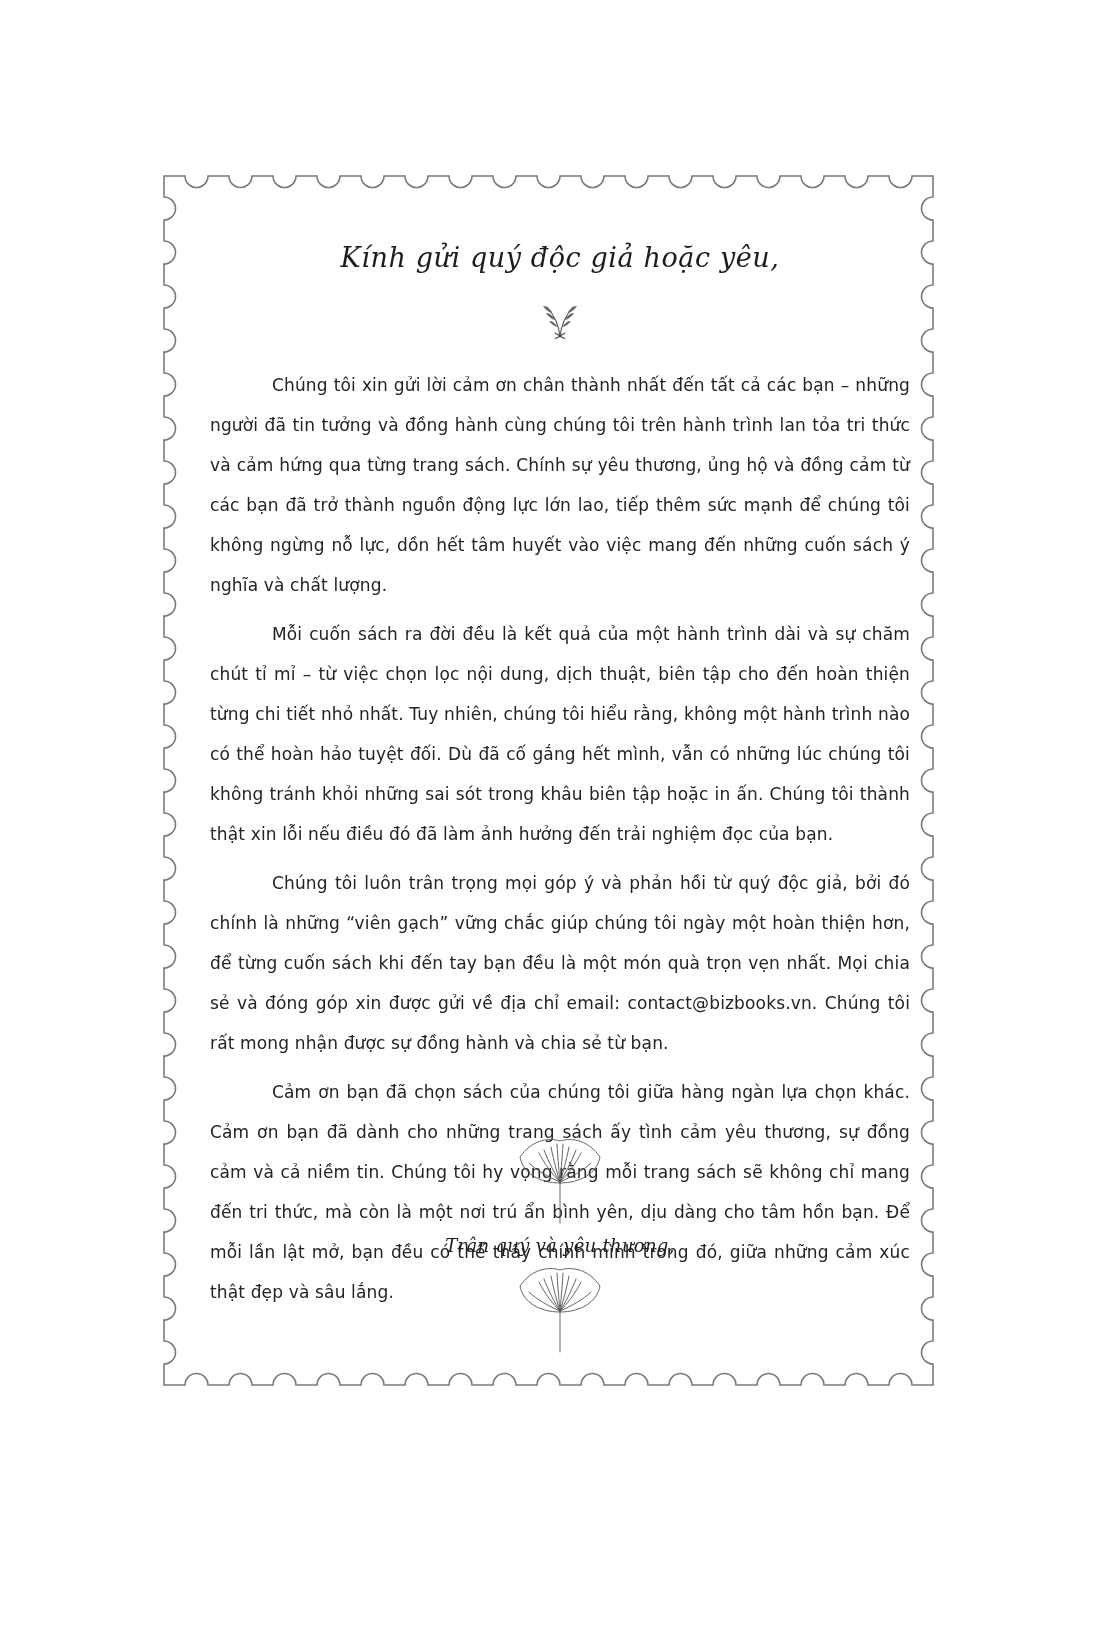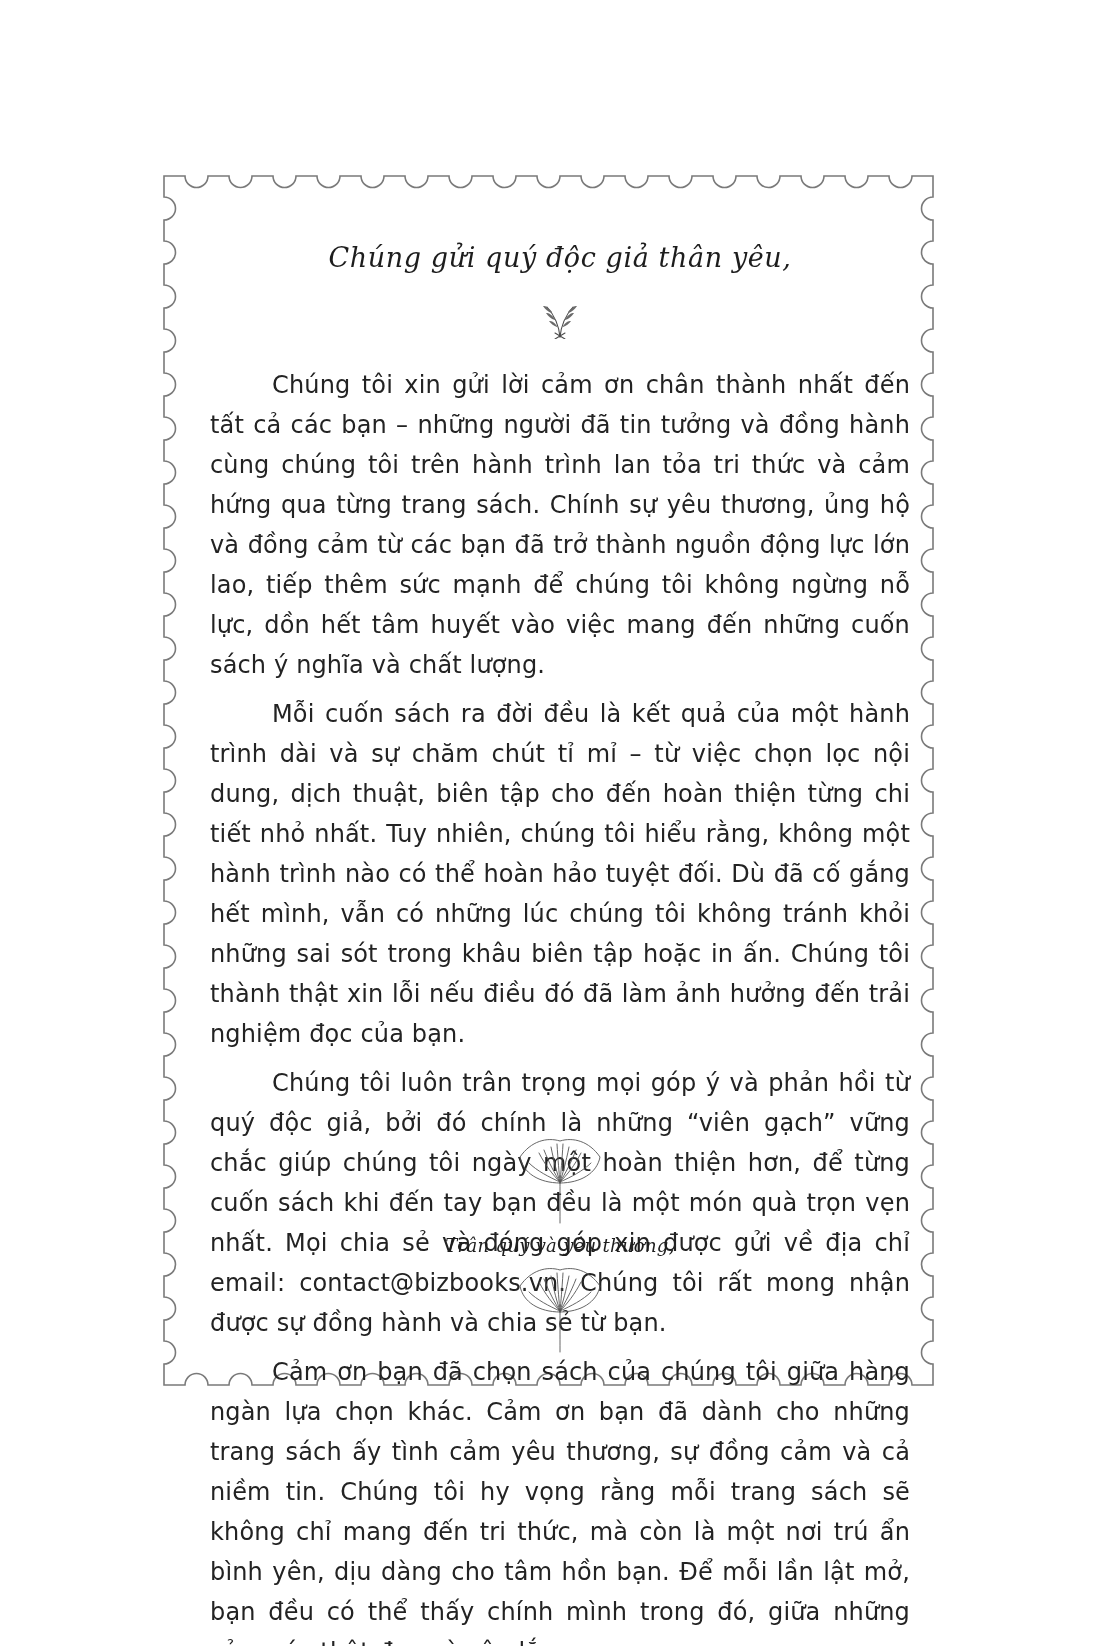--- a/index.html
+++ b/index.html
@@ -58,21 +58,21 @@
     margin-top: 22px;
     margin-bottom: 26px;
   }
 
   .body-text p {
     margin: 0 0 9px 0;
     text-indent: 62px;
     text-align: justify;
     text-justify: inter-word;
     font-family: "DejaVu Sans", sans-serif;
-    font-size: 24px;
+    font-size: 17px;
     line-height: 40px;
     color: #232323;
     letter-spacing: 0.15px;
   }
   .body-text p:last-child { margin-bottom: 0; }
 
   
   .signature-block {
     position: absolute;
     left: 0;
@@ -208,21 +208,21 @@
       v -21 a 11.5 11.5 0 0 0 0 -23
       v -21 a 11.5 11.5 0 0 0 0 -23
       v -21 a 11.5 11.5 0 0 0 0 -23
       v -21 a 11.5 11.5 0 0 0 0 -23
       v -21 a 11.5 11.5 0 0 0 0 -23
       Z" fill="none" stroke="#7a7a7a" stroke-width="1.6"></path>
   </svg>
 
   <div class="letter">
 
-    <h1 class="letter-title">Chúng gửi quý độc giả thân yêu,</h1>
+    <h1 class="letter-title">Kính gửi quý độc giả hoặc yêu,</h1>
 
     <div class="ornament-top">
       <svg width="70" height="44" viewBox="0 0 70 44" fill="none" stroke="#4a4a4a" stroke-width="1.1" stroke-linecap="round">
         <path d="M35 42 C34 32 31 22 22 12"></path>
         <path d="M35 42 C36 32 39 22 48 12"></path>
         <path d="M27 17 C23 12 21 11 18 11 C20 14 23 17 27 18 Z" fill="#6a6a6a" stroke="none"></path>
         <path d="M30 24 C26 19 24 18 21 18 C23 21 26 24 30 25 Z" fill="#6a6a6a" stroke="none"></path>
         <path d="M32 31 C29 27 27 26 24 26 C26 29 29 31 32 32 Z" fill="#6a6a6a" stroke="none"></path>
         <path d="M43 17 C47 12 49 11 52 11 C50 14 47 17 43 18 Z" fill="#6a6a6a" stroke="none"></path>
         <path d="M40 24 C44 19 46 18 49 18 C47 21 44 24 40 25 Z" fill="#6a6a6a" stroke="none"></path>

